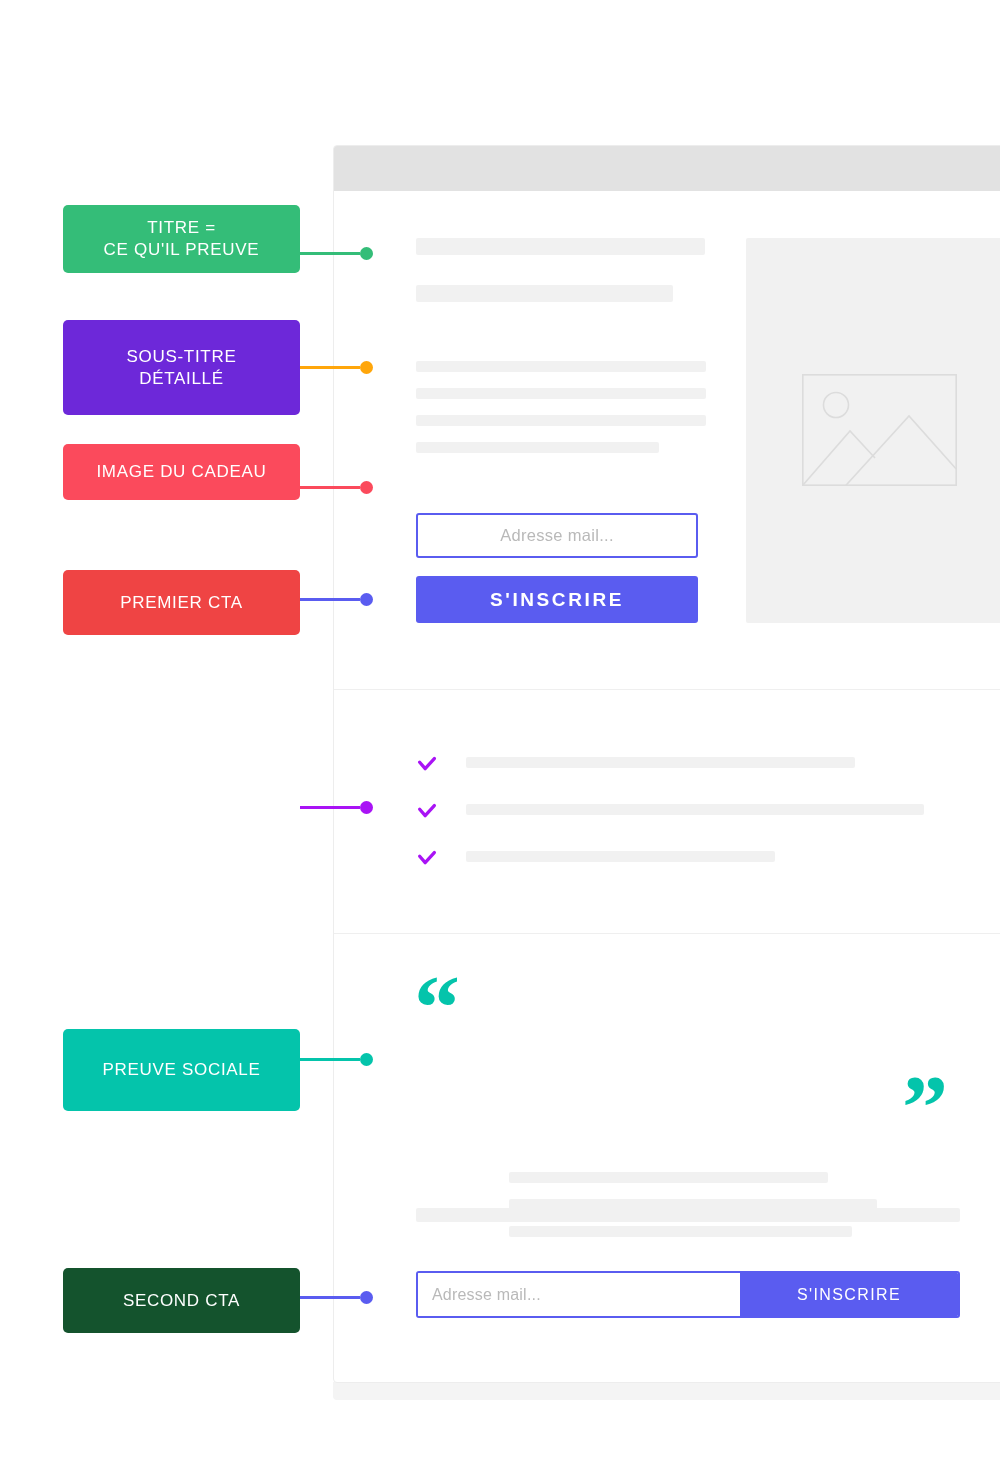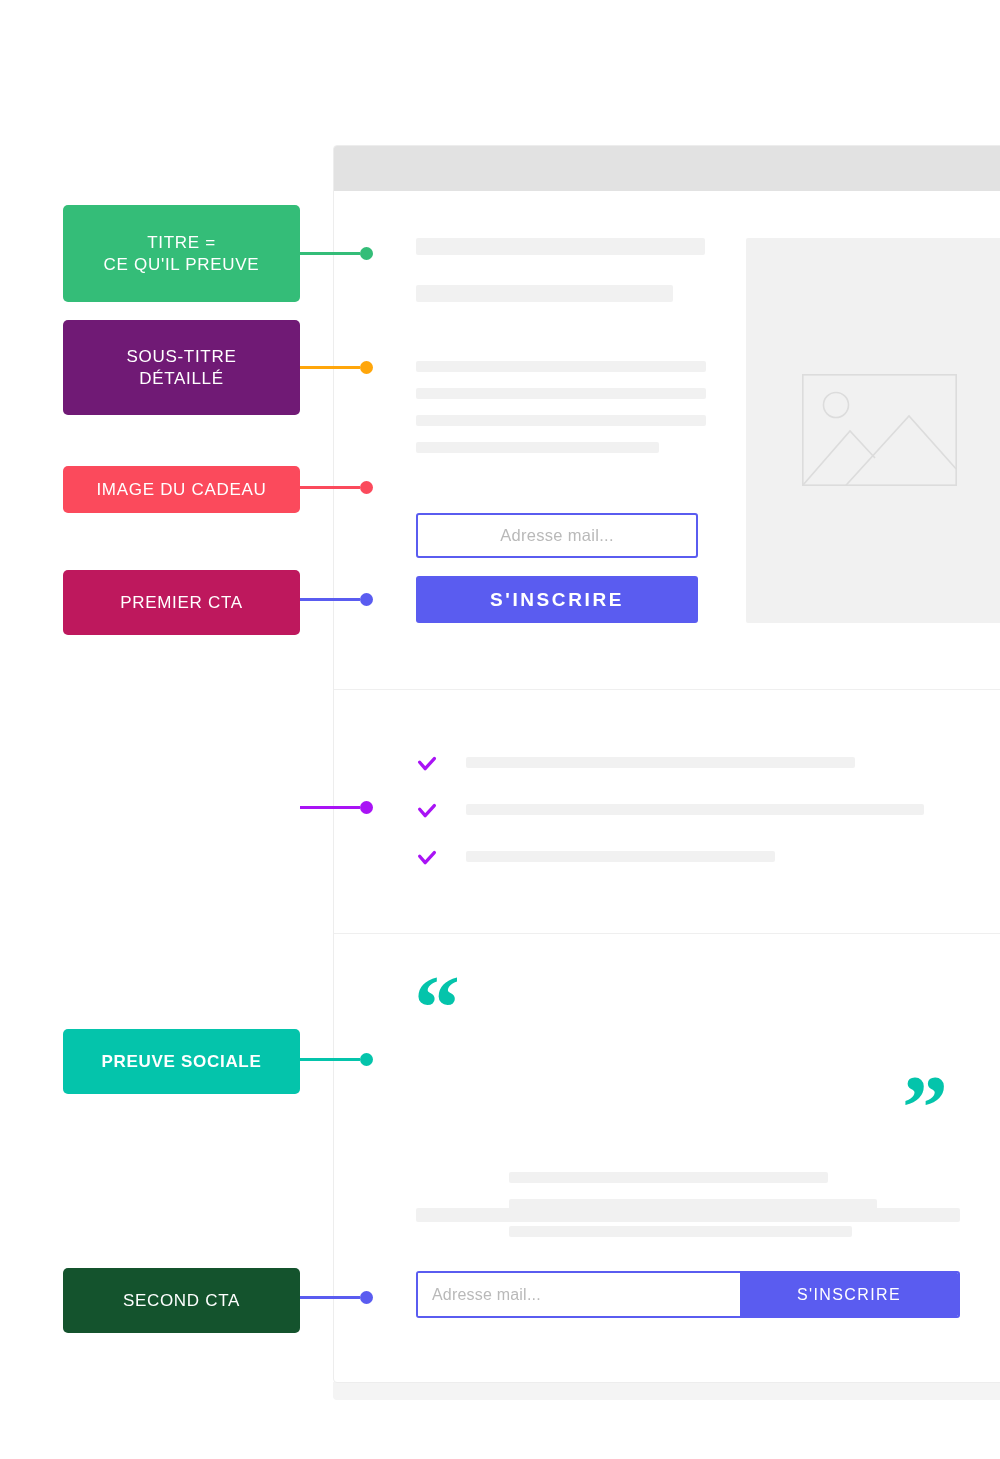--- a/index.html
+++ b/index.html
@@ -236,26 +236,26 @@
   }
   .dot {
     position: absolute;
     width: 13px;
     height: 13px;
     border-radius: 50%;
     left: 360px;
   }
 
   
-  .a-titre      { top: 205px;  height: 97px; }
+  .a-titre      { top: 205px;  height: 68px; }
   .a-soustitre  { top: 320px;  height: 95px; }
-  .a-image      { top: 466px;  height: 47px; text-align: right; }
+  .a-image      { top: 444px;  height: 56px; text-align: right; }
   .a-cta1       { top: 570px;  height: 65px; }
   .a-liste      { top: 773px;  height: 68px; }
-  .a-preuve     { top: 1029px; height: 65px; font-weight: bold; }
+  .a-preuve     { top: 1029px; height: 82px; }
   .a-cta2       { top: 1268px; height: 65px; }
 
   .s-titre      { top: 252px; }
   .s-soustitre  { top: 366px; }
   .s-image      { top: 486px; }
   .s-cta1       { top: 598px; }
   .s-liste      { top: 806px; }
   .s-preuve     { top: 1058px; }
   .s-cta2       { top: 1296px; }
 
@@ -344,31 +344,31 @@
     </div>
 
   </div>
 
   <div class="anno two-line a-titre" style="background:#34bd78">
     <span><span>TITRE =</span><br><span>CE QU'IL PREUVE</span></span>
   </div>
   <div class="stem s-titre" style="background:#34bd78"></div>
   <div class="dot d-titre" style="background:#34bd78"></div>
 
-  <div class="anno two-line a-soustitre" style="background:#701a75">
+  <div class="anno two-line a-soustitre" style="background:#6d28d9">
     <span><span>SOUS-TITRE</span><br><span>DÉTAILLÉ</span></span>
   </div>
   <div class="stem s-soustitre" style="background:#ffa60b"></div>
   <div class="dot d-soustitre" style="background:#ffa60b"></div>
 
   <div class="anno a-image" style="background:#fb4a5c">IMAGE DU CADEAU</div>
   <div class="stem s-image" style="background:#fb4a5c"></div>
   <div class="dot d-image" style="background:#fb4a5c"></div>
 
-  <div class="anno a-cta1" style="background:#be185d">PREMIER CTA</div>
+  <div class="anno a-cta1" style="background:#ef4444">PREMIER CTA</div>
   <div class="stem s-cta1" style="background:#5a5cf0"></div>
   <div class="dot d-cta1" style="background:#5a5cf0"></div>
 
   <div class="stem s-liste" style="background:#a913f5"></div>
   <div class="dot d-liste" style="background:#a913f5"></div>
 
   <div class="anno a-preuve" style="background:#04c4ab">PREUVE SOCIALE</div>
   <div class="stem s-preuve" style="background:#04c4ab"></div>
   <div class="dot d-preuve" style="background:#04c4ab"></div>
 

